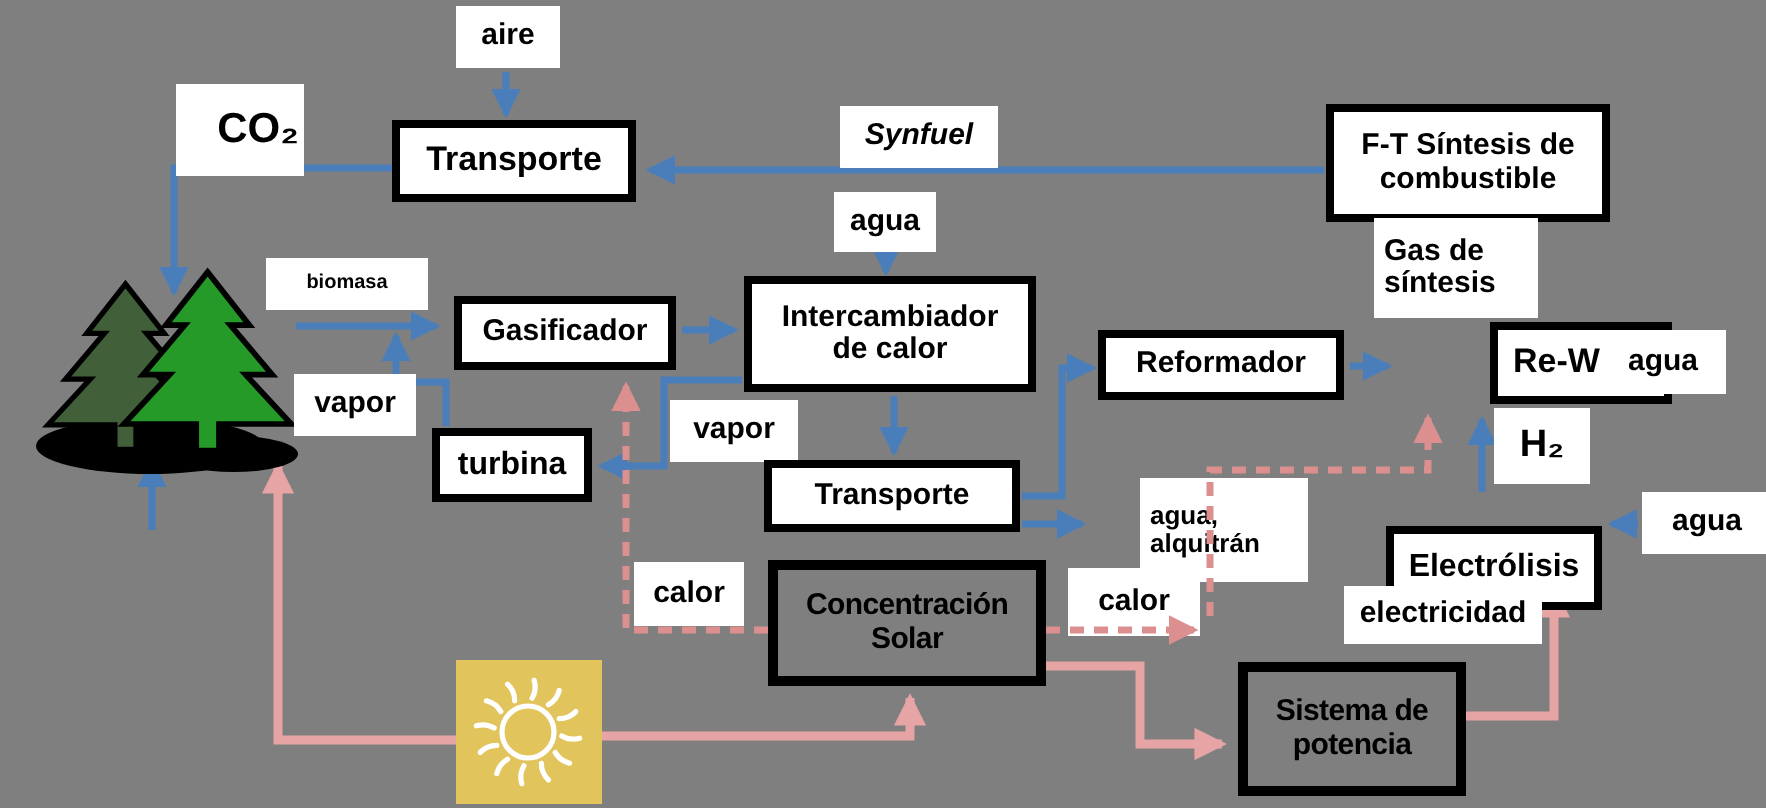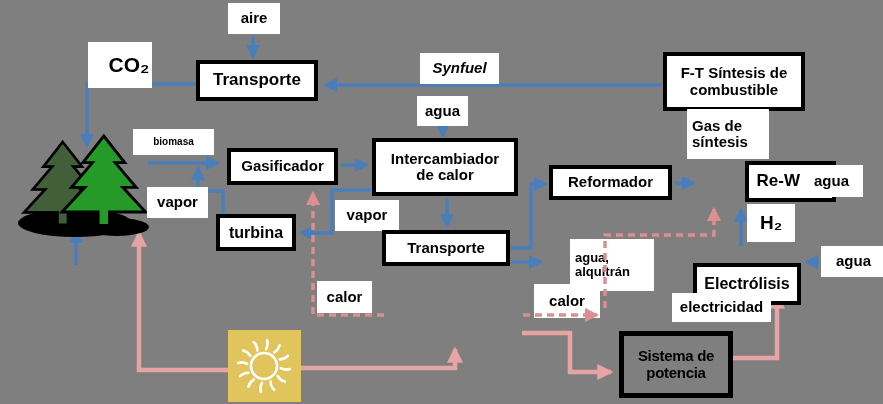--- a/index.html
+++ b/index.html
@@ -121,20 +121,22 @@
       <div class="node process" style="left: 216px; top: 214px; width: 80px; height: 37px; font-size: 16px;">turbina</div>
       <div class="node label" style="left: 335px; top: 200px; width: 64px; height: 31px; font-size: 15px;">vapor</div>
       <div class="node process" style="left: 382px; top: 230px; width: 128px; height: 36px; font-size: 15px;">Transporte</div>
       <div class="node label ta-left" style="left: 534px; top: 239px; width: 84px; height: 52px; font-size: 13px;">agua,
 alquitrán</div>
       <div class="node label" style="left: 747px; top: 204px; width: 48px; height: 38px; font-size: 19px;">H₂</div>
       <div class="node process" style="left: 693px; top: 248px; width: 108px; height: 42px; font-size: 16px; margin-top: 15px;">Electrólisis</div>
       <div class="node label" style="left: 821px; top: 246px; width: 65px; height: 31px; font-size: 15px;">agua</div>
       <div class="node label" style="left: 317px; top: 281px; width: 55px; height: 32px; font-size: 15px;">calor</div>
       <div class="node label" style="left: 534px; top: 284px; width: 66px; height: 34px; font-size: 15px;">calor</div>
+      <div class="node panel" style="left: 384px; top: 280px; width: 139px; height: 63px; font-size: 15px;">Concentración
+Solar</div>
       <div class="node label" style="left: 672px; top: 293px; width: 99px; height: 29px; font-size: 15px;">electricidad</div>
       <div class="node panel" style="left: 619px; top: 331px; width: 114px; height: 67px; font-size: 15px;">Sistema de
 potencia</div>
     </div>
 
   <svg id="arrows-over" class="layer">
     <defs>
       <marker id="md" viewBox="0 0 10 10" refX="8.5" refY="5" markerWidth="4.2" markerHeight="4.2" orient="auto-start-reverse" markerUnits="strokeWidth">
         <path d="M0,0 L10,5 L0,10 z" fill="#dc8f8f"></path>
       </marker>

